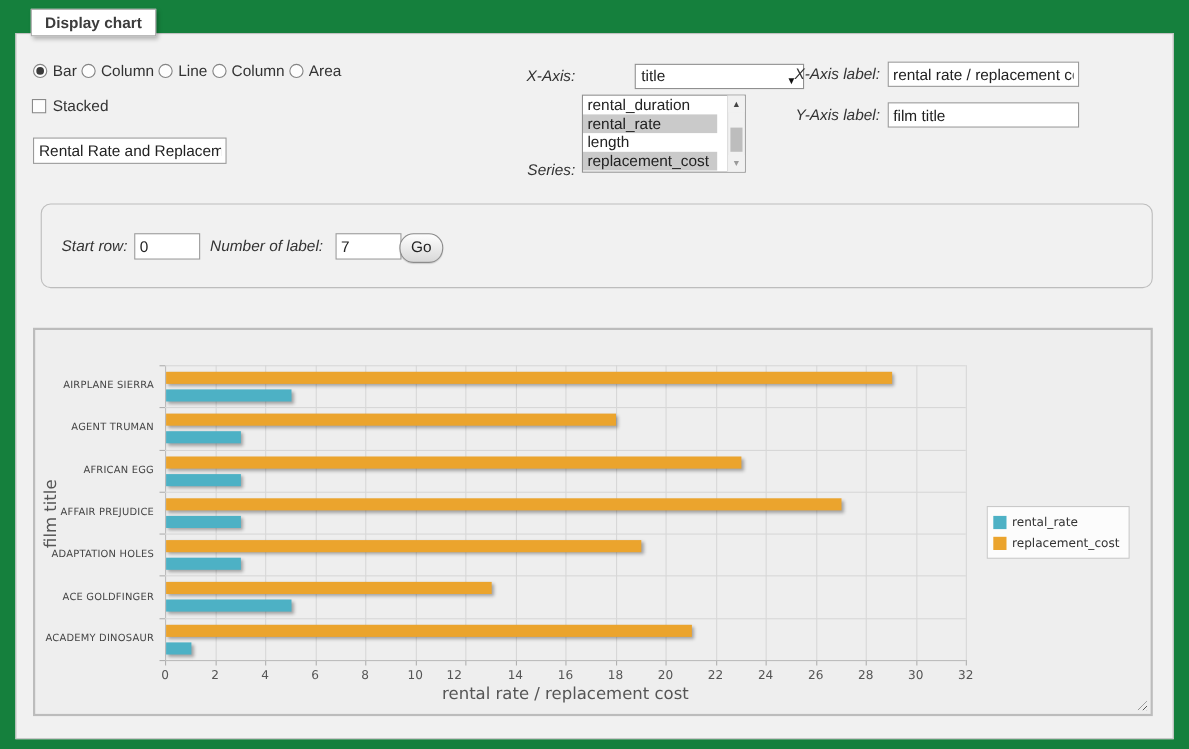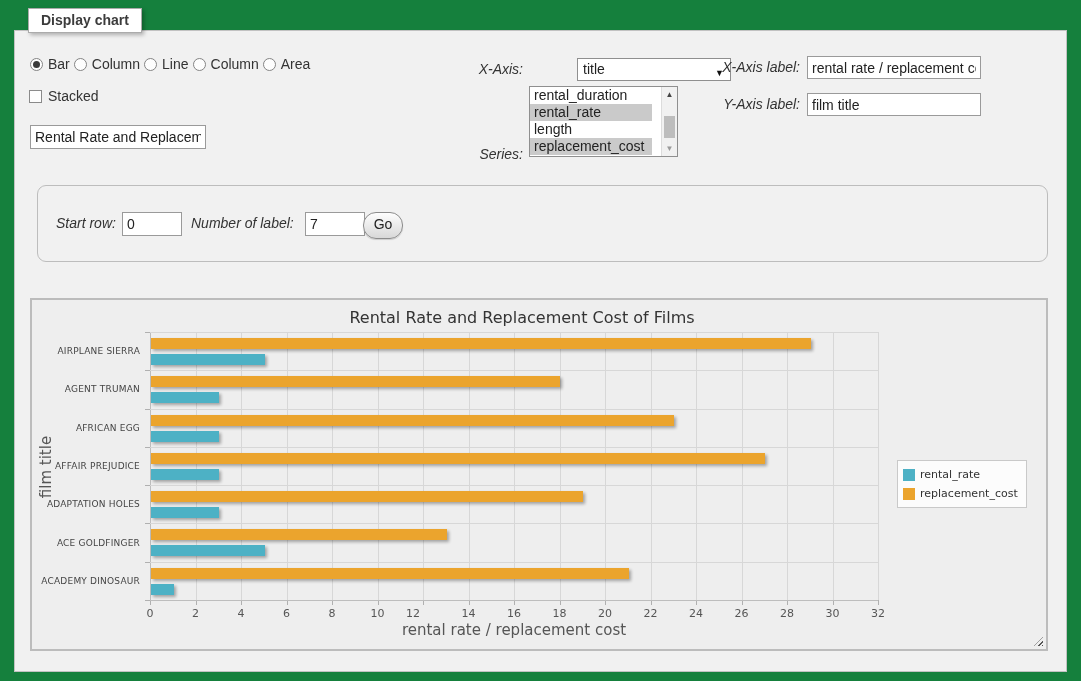--- a/index.html
+++ b/index.html
@@ -137,21 +137,20 @@
 
     <div class="rows-panel">
       <div class="ctl-label" style="left:18px;top:26px;width:62px;text-align:left;">Start row:</div>
       <input class="txt" style="left: 84px; top: 26px; width: 60px; height: 24px;" value="0">
       <div class="ctl-label" style="left:153px;top:26px;width:110px;text-align:left;">Number of label:</div>
       <input class="txt" style="left: 267px; top: 26px; width: 60px; height: 24px;" value="7">
       <div class="go-btn">Go</div>
     </div>
 
     <div class="chart-box">
-      <div class="chart-title">Rental Rate and Replacement Cost of Films</div>
       <div id="chart-elems">
           <div class="vgrid" style="left: 118px; top: 32px; width: 1px; height: 268px; background: rgb(189, 189, 189);"></div>
           <div class="xtickmark" style="left: 118px; top: 300px; width: 1px; height: 5px; background: rgb(176, 176, 176);"></div>
           <div class="xtick-label" style="left: 98px; top: 307px;">0</div>
           <div class="vgrid" style="left: 163.5px; top: 32px; width: 1px; height: 268px;"></div>
           <div class="xtickmark" style="left: 163.5px; top: 300px; width: 1px; height: 5px; background: rgb(176, 176, 176);"></div>
           <div class="xtick-label" style="left: 143.5px; top: 307px;">2</div>
           <div class="vgrid" style="left: 209px; top: 32px; width: 1px; height: 268px;"></div>
           <div class="xtickmark" style="left: 209px; top: 300px; width: 1px; height: 5px; background: rgb(176, 176, 176);"></div>
           <div class="xtick-label" style="left: 189px; top: 307px;">4</div>

